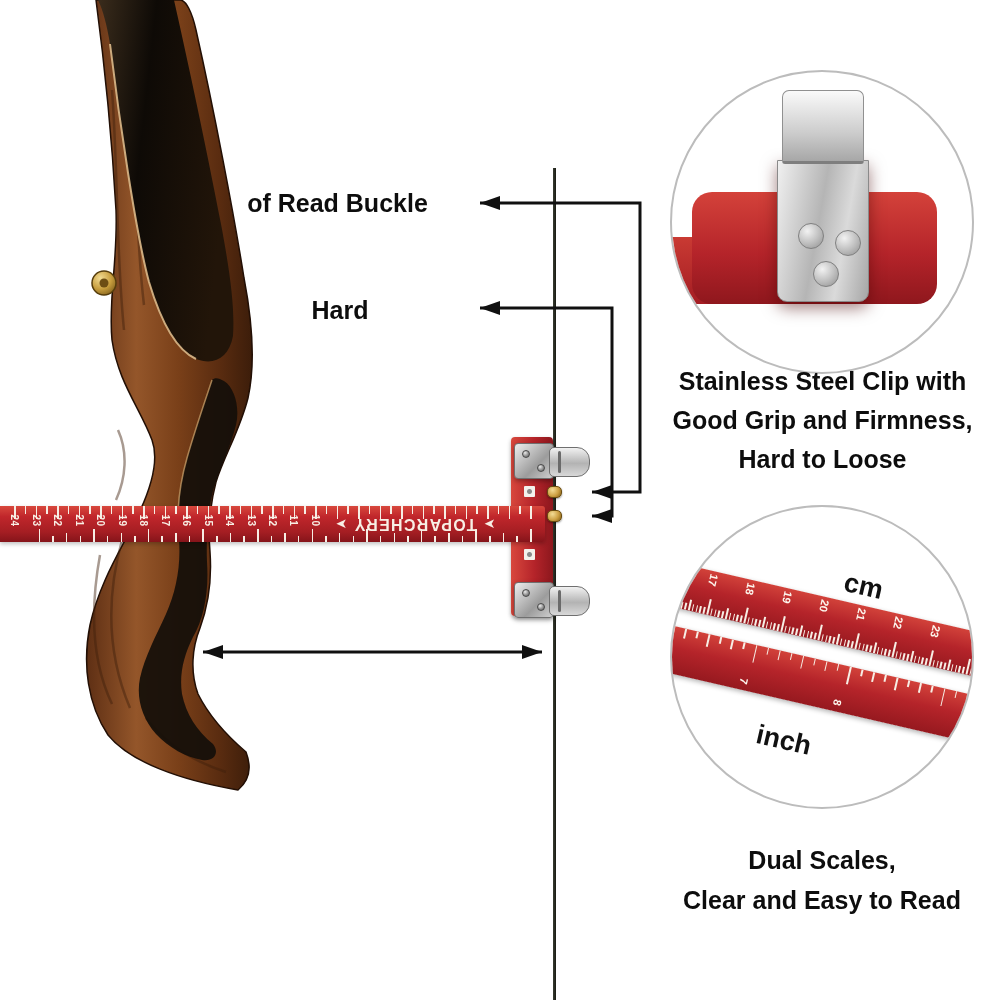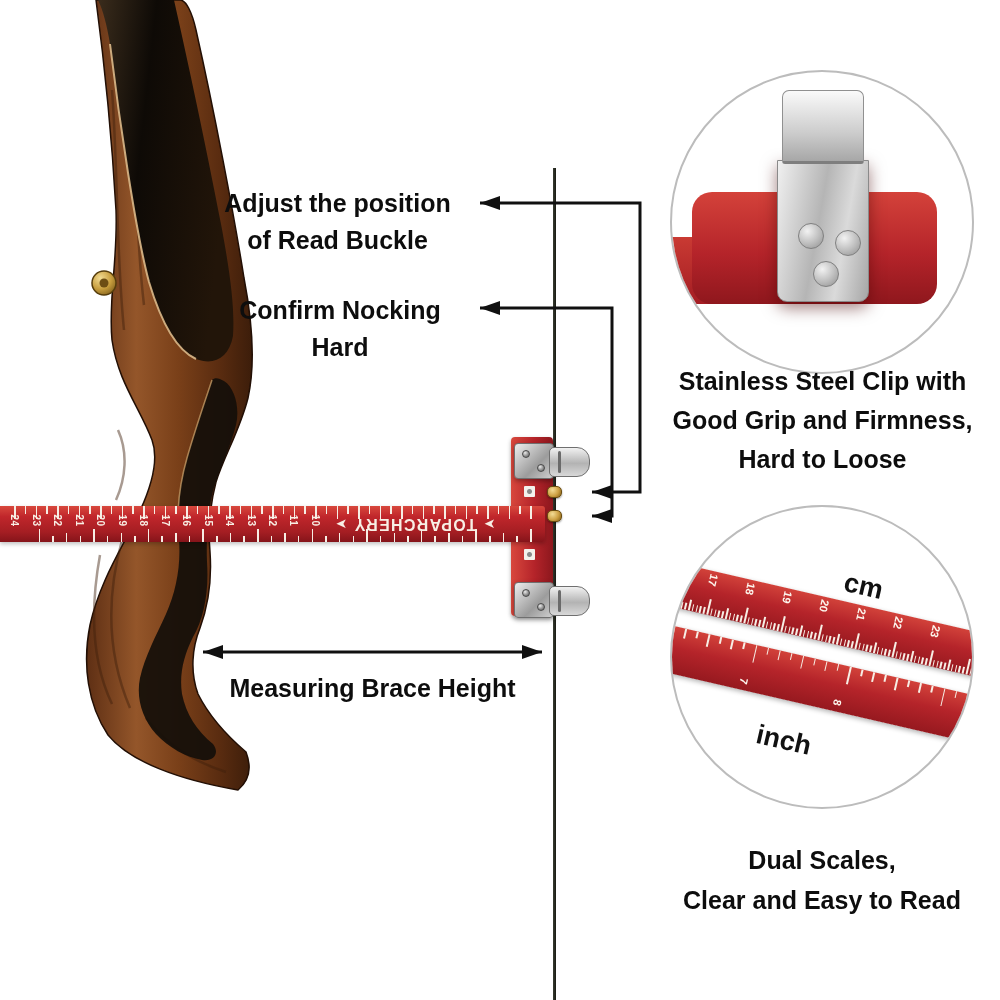--- a/index.html
+++ b/index.html
@@ -260,28 +260,25 @@
       <marker id="ah" markerUnits="userSpaceOnUse" markerWidth="22" markerHeight="16" refX="21" refY="8" orient="auto-start-reverse">
         <path d="M1,1 L21,8 L1,15 Z" fill="#101010"></path>
       </marker>
     </defs>
     <polyline points="480,203 640,203 640,492 592,492" fill="none" stroke="#101010" stroke-width="3" marker-start="url(#ah)" marker-end="url(#ah)"></polyline>
     <polyline points="480,308 612,308 612,516 592,516" fill="none" stroke="#101010" stroke-width="3" marker-start="url(#ah)" marker-end="url(#ah)"></polyline>
     <line x1="203" y1="652" x2="542" y2="652" stroke="#101010" stroke-width="3" marker-start="url(#ah)" marker-end="url(#ah)"></line>
   </svg>
 
   <div class="annot" style="left:195px;top:185px;width:285px;">
-    <div>Adjust the position</div>
     <div>of Read Buckle</div>
   </div>
   <div class="annot" style="left:205px;top:292px;width:270px;">
-    <div>Confirm Nocking</div>
     <div>Hard</div>
   </div>
-  <div class="annot" style="left:175px;top:670px;width:395px;line-height:36px;">Measuring Brace Height</div>
 
   <div class="inset inset-clip">
     <div class="red-tab"></div>
     <div class="red-body"></div>
     <div class="steel-plate">
       <div class="rivet" style="left:20px;top:62px;"></div>
       <div class="rivet" style="left:57px;top:69px;"></div>
       <div class="rivet" style="left:35px;top:100px;"></div>
     </div>
     <div class="steel-tab"></div>

